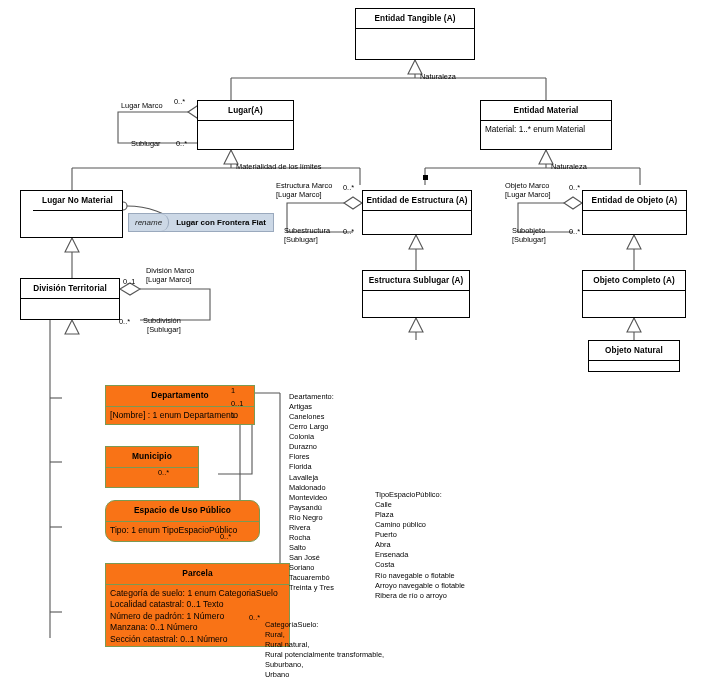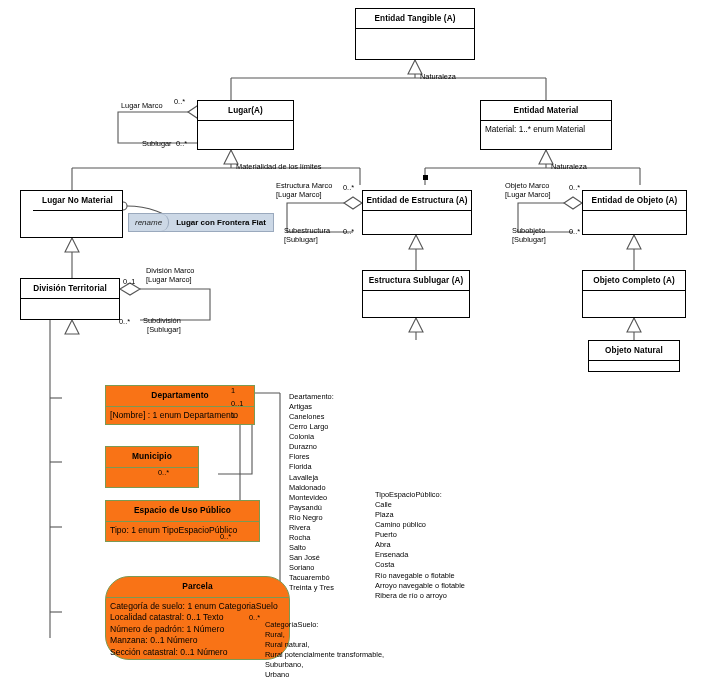--- a/index.html
+++ b/index.html
@@ -286,27 +286,27 @@
     <div class="sep"></div>
     <div class="compart">[Nombre] : 1 enum Departamento</div>
   </div>
 
   <div class="uml green" style="left:61px; top:446px; width:94px; height:42px;">
     <div class="title">Municipio</div>
     <div class="sep"></div>
     <div class="compart empty"></div>
   </div>
 
-  <div class="uml green" style="left:61px; top:500px; width:155px; height:42px;">
+  <div class="uml green" style="left:61px; top:500px; width:155px; height:42px;border-radius:10px;">
     <div class="title">Espacio de Uso Público</div>
     <div class="sep"></div>
     <div class="compart">Tipo: 1 enum TipoEspacioPúblico</div>
   </div>
 
-  <div class="uml green" style="left:61px; top:576px; width:185px; height:84px;border-radius:24px;">
+  <div class="uml green" style="left:61px; top:563px; width:185px; height:84px;">
     <div class="title">Parcela</div>
     <div class="sep"></div>
     <div class="compart" style="white-space:pre-line;">Categoría de suelo: 1 enum CategoriaSuelo
 Localidad catastral: 0..1 Texto
 Número de padrón: 1 Número
 Manzana: 0..1 Número
 Sección catastral: 0..1 Número</div>
   </div>
 
   <div class="rename-note" style="left:128px; top:213px;">
@@ -314,21 +314,21 @@
     <span class="rn-val">Lugar con Frontera Fiat</span>
   </div>
 
   <div class="lbl" style="left:420px; top:72px;">Naturaleza</div>
   <div class="lbl" style="left:236px; top:162px;">Materialidad de los límites</div>
   <div class="lbl" style="left:551px; top:162px;">Naturaleza</div>
 
   <div class="lbl" style="left:121px; top:101px;">Lugar Marco</div>
   <div class="mult" style="left:174px; top:97px;">0..*</div>
 
-  <div class="lbl" style="left:142px; top:139px;">Sublugar</div>
+  <div class="lbl" style="left:131px; top:139px;">Sublugar</div>
   <div class="mult" style="left:176px; top:139px;">0..*</div>
 
   <div class="lbl multi" style="left:276px; top:181px; text-align:left;">Estructura Marco
 [Lugar Marco]</div>
   <div class="mult" style="left:343px; top:183px;">0..*</div>
 
   <div class="lbl multi" style="left:284px; top:226px; text-align:left;">Subestructura
 [Sublugar]</div>
   <div class="mult" style="left:343px; top:227px;">0..*</div>
 

